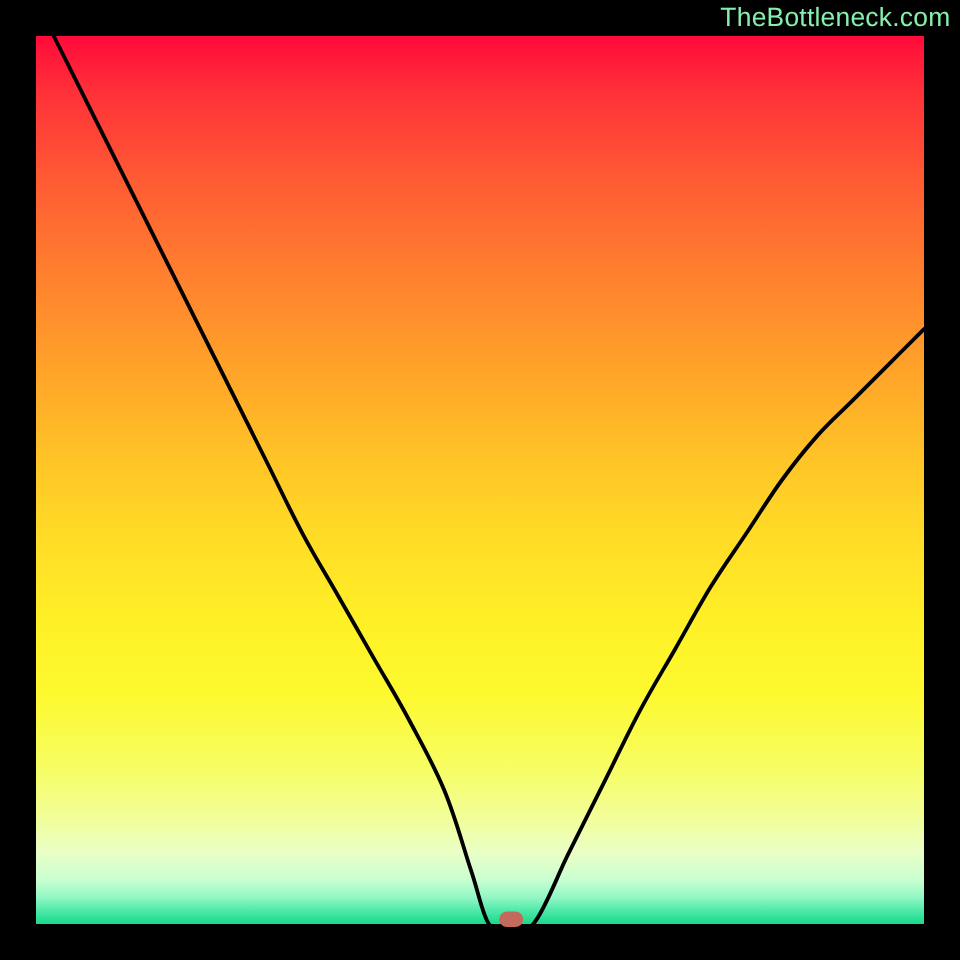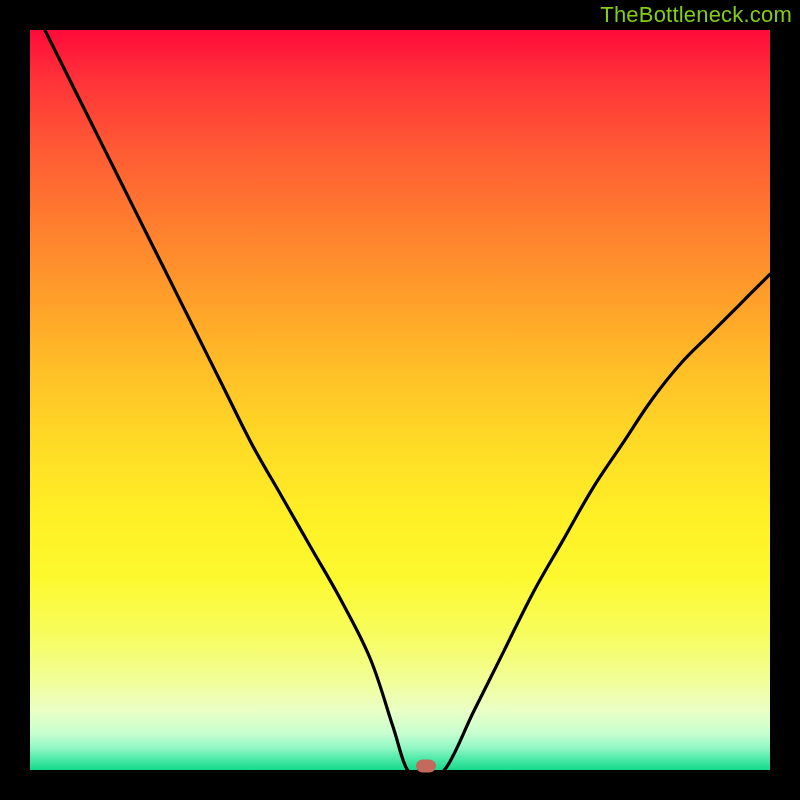--- a/index.html
+++ b/index.html
@@ -14,21 +14,21 @@
   .frame {
     position: relative;
     width: 800px;
     height: 800px;
     background: #000;
   }
   .watermark {
     position: absolute;
     top: 2px;
     right: 8px;
-    color: #84cc16;
+    color: #86efac;
     font-size: 22px;
     font-weight: 500;
     letter-spacing: 0.2px;
     z-index: 10;
     user-select: none;
   }
   .plot {
     position: absolute;
     left: 30px;
     top: 30px;

